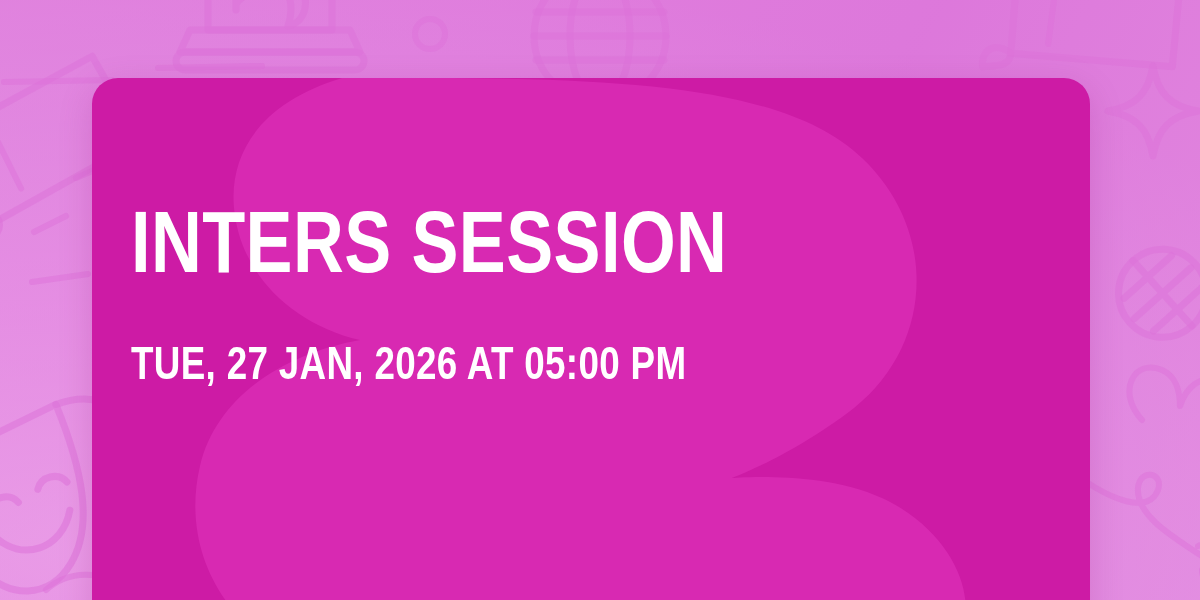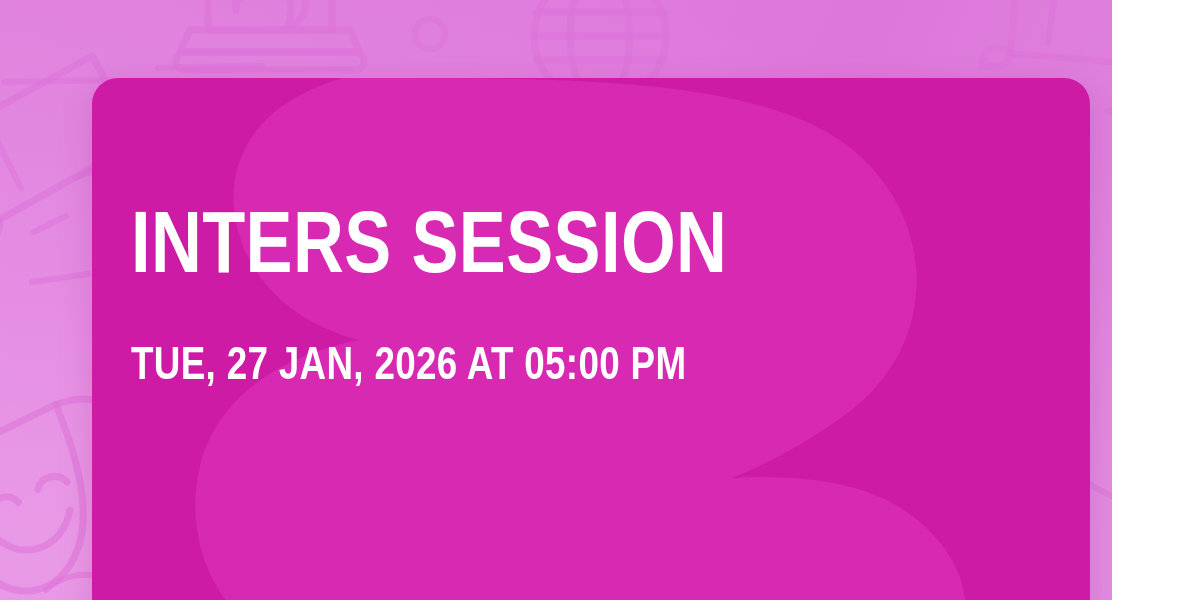--- a/index.html
+++ b/index.html
@@ -6,21 +6,21 @@
     margin: 0;
     padding: 0;
     width: 1200px;
     height: 600px;
     overflow: hidden;
     font-family: "Liberation Sans", sans-serif;
   }
 
   #stage {
     position: relative;
-    width: 1112px;
+    width: 1200px;
     height: 600px;
     overflow: hidden;
     background: #e38ae0;
   }
 
   
   .bg-gradient {
     position: absolute;
     inset: 0;
     background:

